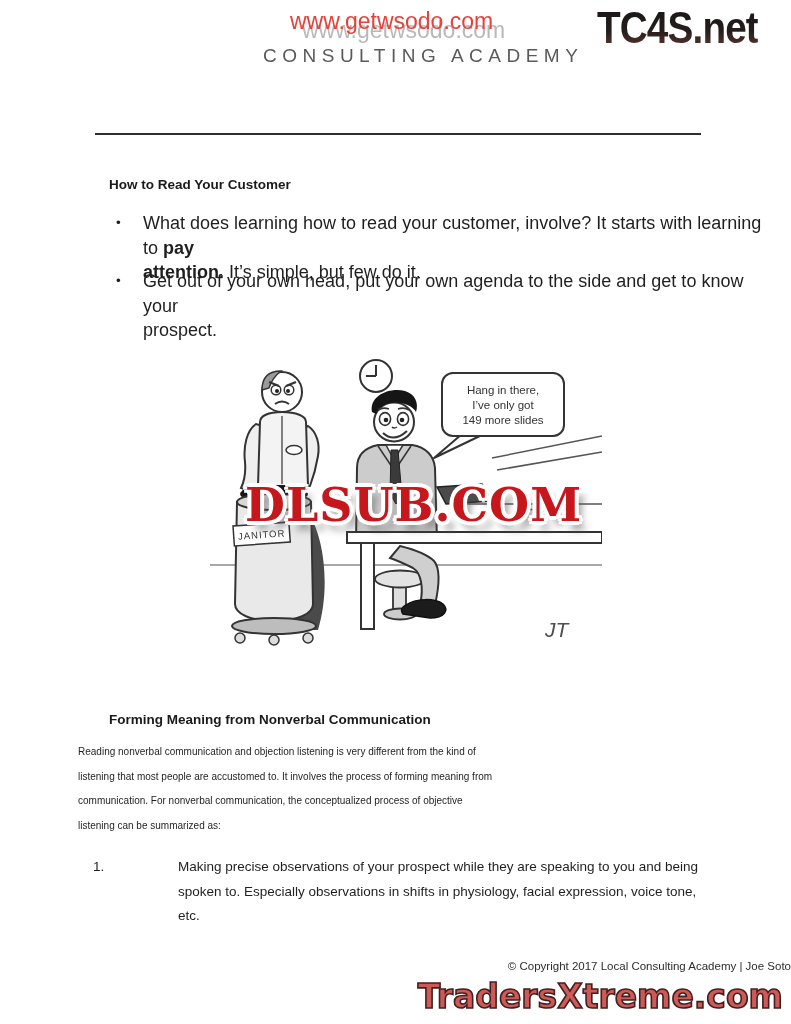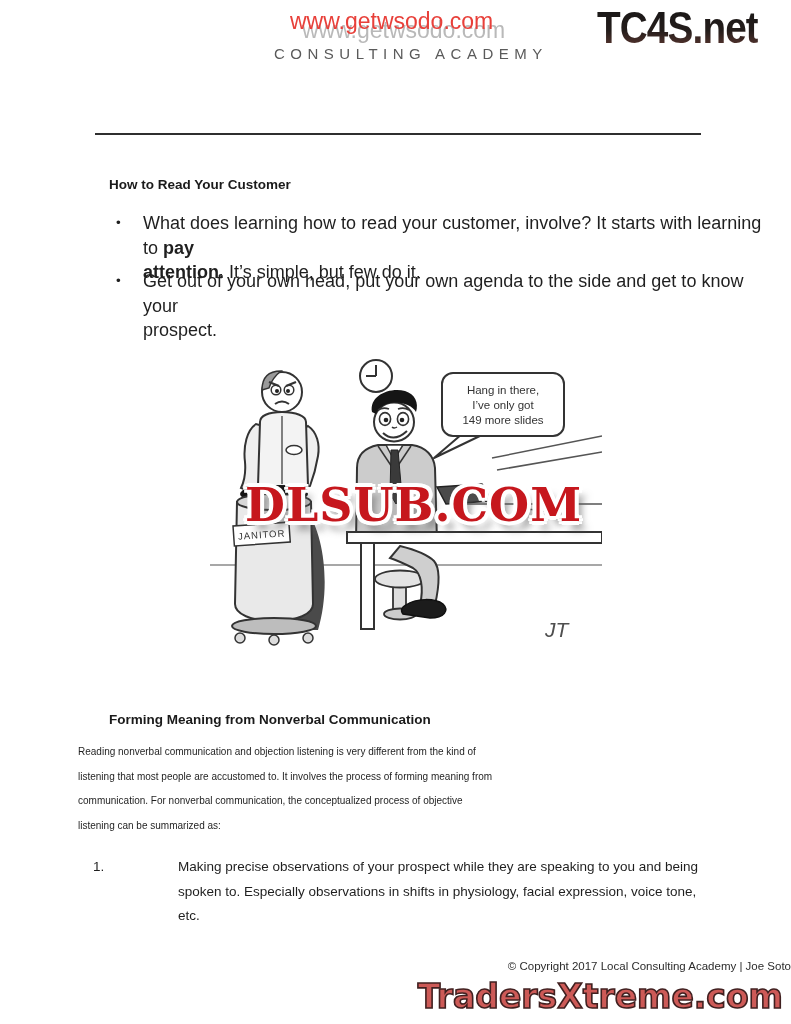--- a/index.html
+++ b/index.html
@@ -37,22 +37,22 @@
   .logo { position: absolute; left: 260px; top: 44px; z-index: 2; }
   .logo-row { display: flex; align-items: flex-start; }
   .logo-local {
     display: inline-block;
     font-size: 68px; font-weight: bold; letter-spacing: -4px;
     line-height: 60px; color: #2173b9;
     transform: scaleX(0.85); transform-origin: left top;
   }
   .logo-check { margin-left: -14px; margin-top: 0px; }
   .logo-tagline {
-    margin-top: 1px; margin-left: 14px;
-    font-size: 15px; letter-spacing: 5.5px; color: #5a5a5a; white-space: nowrap;
+    margin-top: 1px; margin-left: 3px;
+    font-size: 19px; letter-spacing: 5.5px; color: #5a5a5a; white-space: nowrap;
   }
 
   .rule {
     position: absolute; left: 95px; top: 133px; width: 606px;
     border-top: 2.5px solid #2f2f2f;
   }
 
   
   .h1, .h2 {
     position: absolute; left: 93px;

